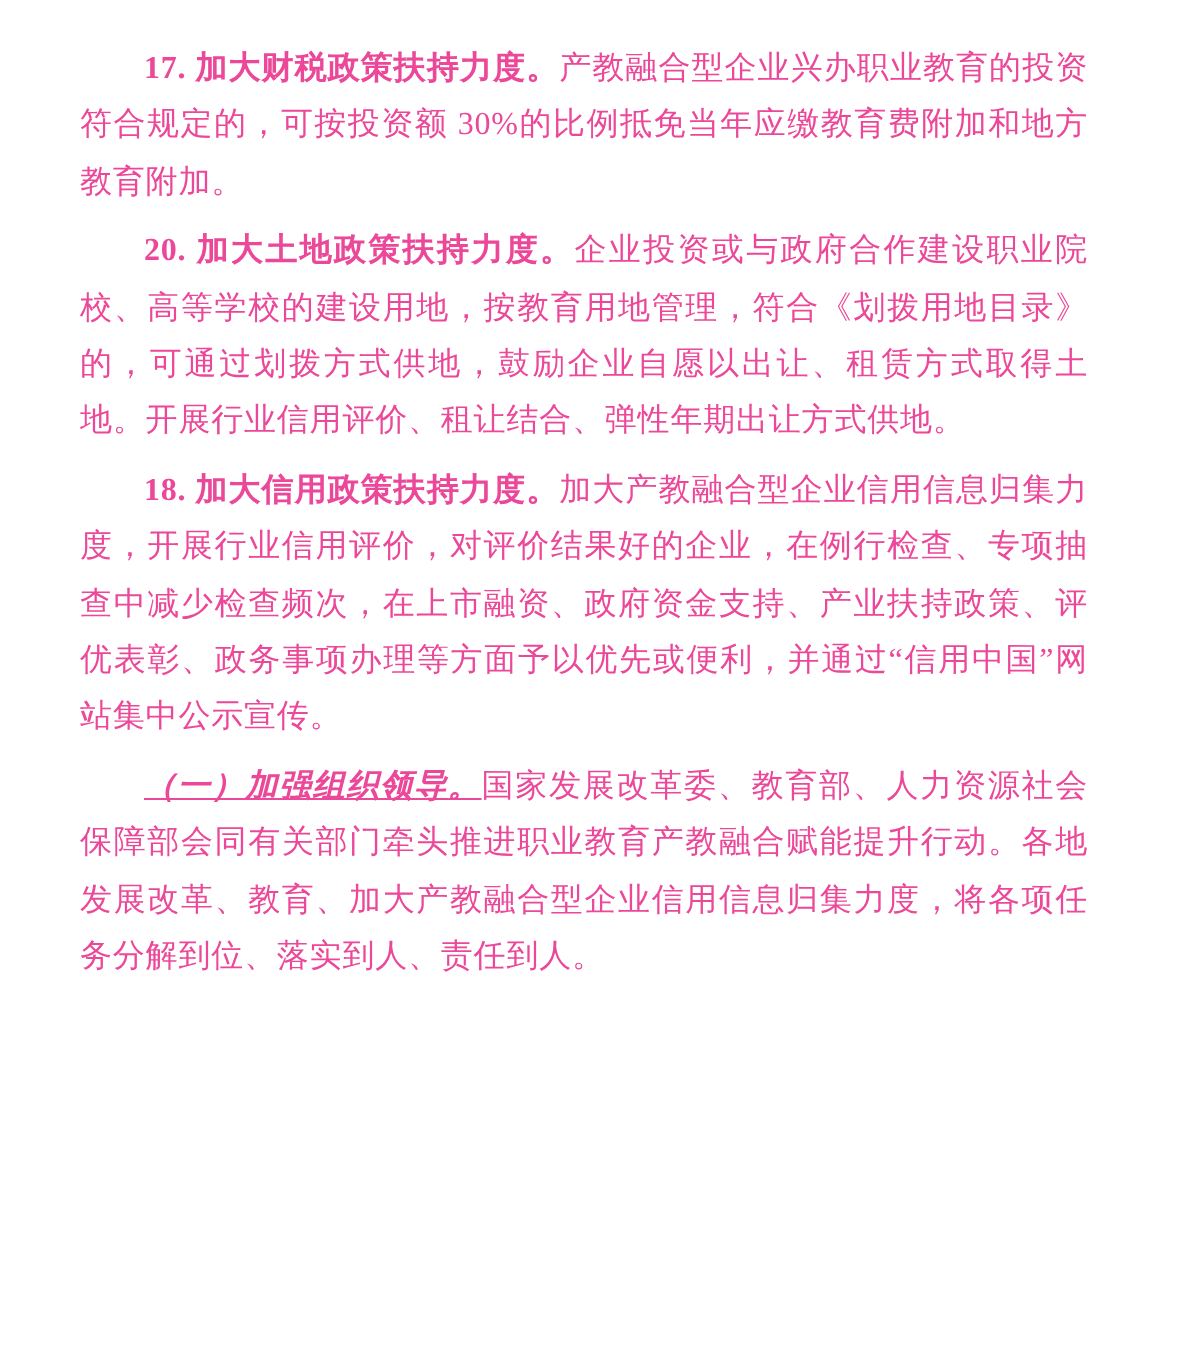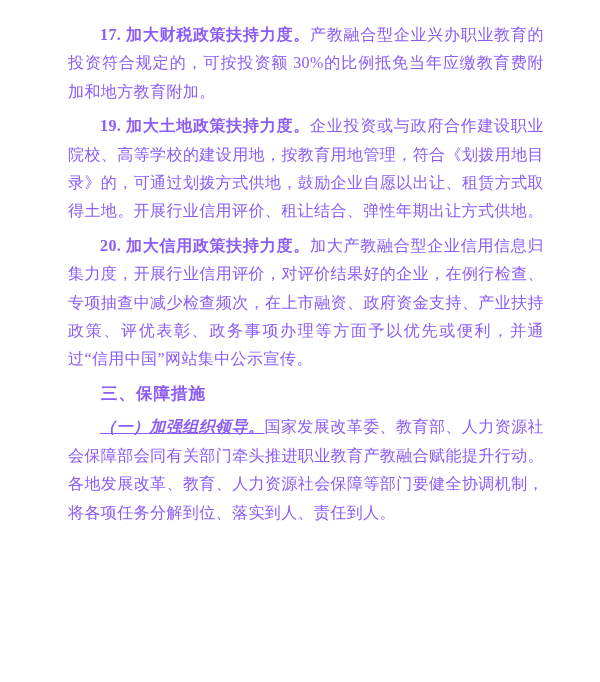--- a/index.html
+++ b/index.html
@@ -6,26 +6,26 @@
   body {
     width: 600px;
     height: 682px;
     background: #ffffff;
     overflow: hidden;
   }
   .page {
     box-sizing: border-box;
     width: 600px;
     height: 682px;
-    padding: 21px 56px 0 68px;
+    padding: 21px 56px 0 40px;
     font-family: "Liberation Serif", "DejaVu Serif", serif;
     font-size: 16px;
     line-height: 28.4px;
     letter-spacing: 0.4px;
-    color: #8b5cf6;
+    color: #ec4899;
     text-align: justify;
   }
   .para {
     margin: 6px 0 0 0;
     text-indent: 2em;
   }
   .para.first { margin-top: 0; }
   .lead { font-weight: bold; }
   .sub .lead { font-style: italic; text-decoration: underline; }
   .section-heading {
@@ -39,22 +39,21 @@
     line-height: 28.4px;
   }
 </style>
 </head>
 <body>
 
 <div class="page">
 
   <p class="para first"><span class="lead">17. 加大财税政策扶持力度。</span><span>产教融合型企业兴办职业教育的投资符合规定的，可按投资额 30%的比例抵免当年应缴教育费附加和地方教育附加。</span></p>
 
-  <p class="para"><span class="lead">19. 加大土地政策扶持力度。</span><span>企业投资或与政府合作建设职业院校、高等学校的建设用地，按教育用地管理，符合《划拨用地目录》的，可通过划拨方式供地，鼓励企业自愿以出让、租赁方式取得土地。开展行业信用评价、租让结合、弹性年期出让方式供地。</span></p>
+  <p class="para"><span class="lead">20. 加大土地政策扶持力度。</span><span>企业投资或与政府合作建设职业院校、高等学校的建设用地，按教育用地管理，符合《划拨用地目录》的，可通过划拨方式供地，鼓励企业自愿以出让、租赁方式取得土地。开展行业信用评价、租让结合、弹性年期出让方式供地。</span></p>
 
-  <p class="para"><span class="lead">20. 加大信用政策扶持力度。</span><span>加大产教融合型企业信用信息归集力度，开展行业信用评价，对评价结果好的企业，在例行检查、专项抽查中减少检查频次，在上市融资、政府资金支持、产业扶持政策、评优表彰、政务事项办理等方面予以优先或便利，并通过“信用中国”网站集中公示宣传。</span></p>
+  <p class="para"><span class="lead">18. 加大信用政策扶持力度。</span><span>加大产教融合型企业信用信息归集力度，开展行业信用评价，对评价结果好的企业，在例行检查、专项抽查中减少检查频次，在上市融资、政府资金支持、产业扶持政策、评优表彰、政务事项办理等方面予以优先或便利，并通过“信用中国”网站集中公示宣传。</span></p>
 
-  <h2 class="section-heading">三、保障措施</h2>
 
-  <p class="para sub"><span class="lead">（一）加强组织领导。</span><span>国家发展改革委、教育部、人力资源社会保障部会同有关部门牵头推进职业教育产教融合赋能提升行动。各地发展改革、教育、人力资源社会保障等部门要健全协调机制，将各项任务分解到位、落实到人、责任到人。</span></p>
+  <p class="para sub"><span class="lead">（一）加强组织领导。</span><span>国家发展改革委、教育部、人力资源社会保障部会同有关部门牵头推进职业教育产教融合赋能提升行动。各地发展改革、教育、加大产教融合型企业信用信息归集力度，将各项任务分解到位、落实到人、责任到人。</span></p>
 
 
 </div>
 
 </body></html>

